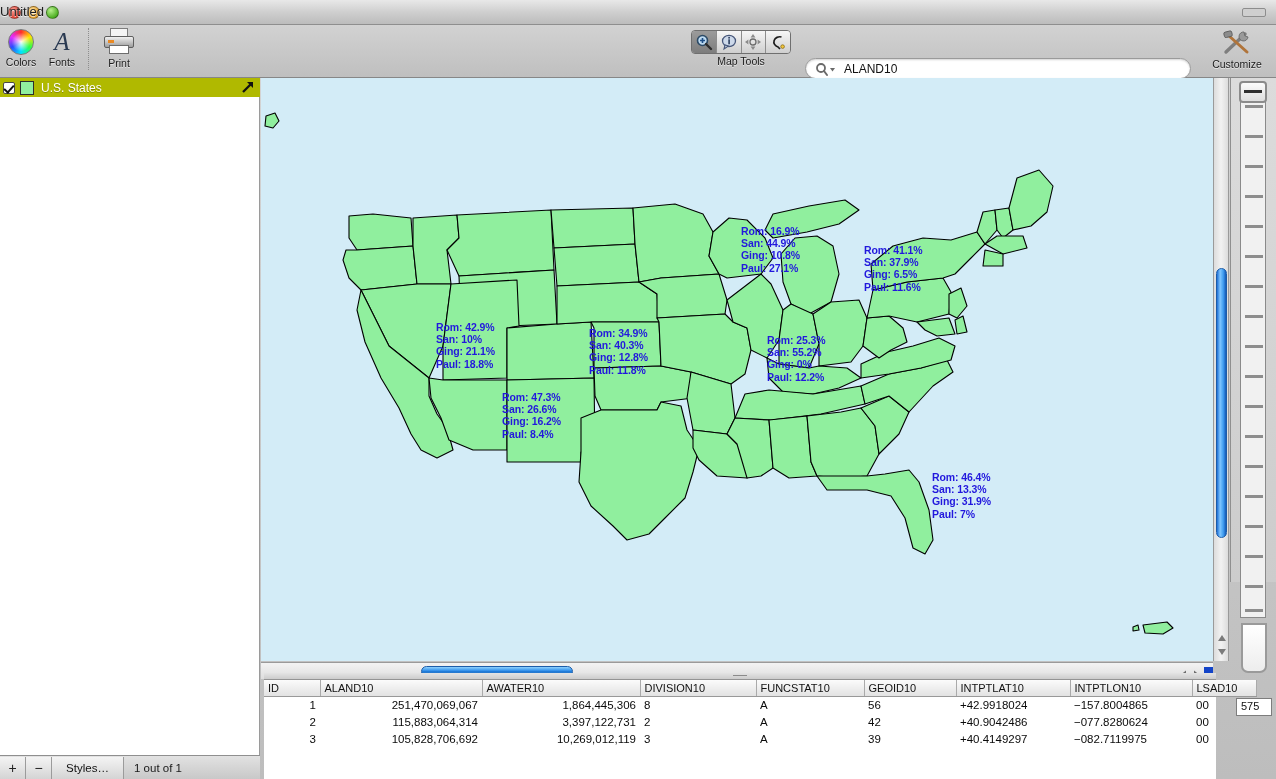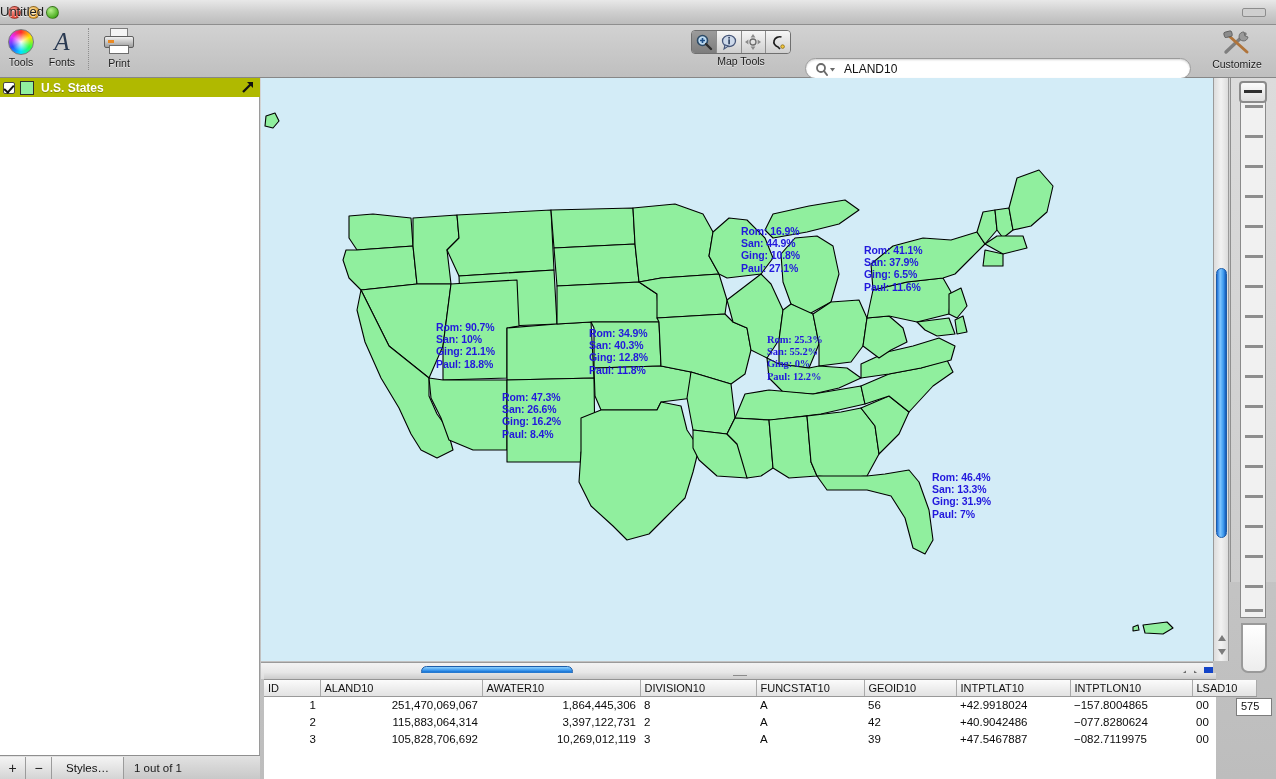--- a/index.html
+++ b/index.html
@@ -97,21 +97,21 @@
   #searchfield .sicon { position: absolute; left: 9px; top: 3px; width: 24px; height: 15px; }
   #searchfield .sval { position: absolute; left: 38px; top: 3px; font-size: 12px; color: #111; }
 
   
   #sidebar {
     position: absolute; left: 0; top: 78px; width: 260px; height: 677px;
     background: #ffffff; border-right: 1px solid #9a9a9a;
   }
   #layerrow {
     position: relative; height: 19px; width: 260px;
-    background: #b0b900; display: flex; align-items: center; font-weight: bold;
+    background: #b0b900; display: flex; align-items: center;
   }
   #layerrow .chk {
     width: 12px; height: 12px; margin-left: 3px; background: #fff;
     border: 1px solid #4a4a4a; border-radius: 2px; position: relative;
   }
   #layerrow .chk:after {
     content: ''; position: absolute; left: 2px; top: 0px; width: 4px; height: 8px;
     border: solid #111; border-width: 0 2px 2px 0; transform: rotate(42deg);
   }
   #layerrow .swatch { width: 14px; height: 14px; margin-left: 5px;
@@ -241,21 +241,21 @@
     <div class="traffic min"></div>
     <div class="traffic max"></div>
     <div class="title">Untitled</div>
     <div class="winresize"></div>
   </div>
 
   <div id="toolbar">
 
     <div class="tb-item tb-colors">
       <div class="colorwheel"></div>
-      <span class="tb-label">Tools</span>
+      <span class="tb-label">Colors</span>
     </div>
 
     <div class="tb-item tb-fonts">
       <div class="fontA">A</div>
       <span class="tb-label">Fonts</span>
     </div>
 
     <div class="tb-sep"></div>
 
     <div class="tb-item tb-print">
@@ -460,32 +460,32 @@
       <div>Ging: 10.8%</div>
       <div>Paul: 27.1%</div>
     </div>
     <div class="lbl" style="left:603px;top:166px;">
       <div>Rom: 41.1%</div>
       <div>San: 37.9%</div>
       <div>Ging: 6.5%</div>
       <div>Paul: 11.6%</div>
     </div>
     <div class="lbl" style="left:175px;top:243px;">
-      <div>Rom: 90.7%</div>
+      <div>Rom: 42.9%</div>
       <div>San: 10%</div>
       <div>Ging: 21.1%</div>
       <div>Paul: 18.8%</div>
     </div>
     <div class="lbl" style="left:328px;top:249px;">
       <div>Rom: 34.9%</div>
       <div>San: 40.3%</div>
       <div>Ging: 12.8%</div>
       <div>Paul: 11.8%</div>
     </div>
-    <div class="lbl" style="left:506px;top:256px;font-family:Liberation Serif, serif;">
+    <div class="lbl" style="left:506px;top:256px;">
       <div>Rom: 25.3%</div>
       <div>San: 55.2%</div>
       <div>Ging: 0%</div>
       <div>Paul: 12.2%</div>
     </div>
     <div class="lbl" style="left:241px;top:313px;">
       <div>Rom: 47.3%</div>
       <div>San: 26.6%</div>
       <div>Ging: 16.2%</div>
       <div>Paul: 8.4%</div>
@@ -603,21 +603,21 @@
           <td class="lft">−077.8280624</td>
           <td class="lft">00</td>
         </tr>
         <tr>
           <td class="num">3</td>
           <td class="num">105,828,706,692</td>
           <td class="num">10,269,012,119</td>
           <td class="lft">3</td>
           <td class="lft">A</td>
           <td class="lft">39</td>
-          <td class="lft">+47.5467887</td>
+          <td class="lft">+40.4149297</td>
           <td class="lft">−082.7119975</td>
           <td class="lft">00</td>
         </tr>
       </tbody>
     </table>
 
   </div>
 
 </div>
 

